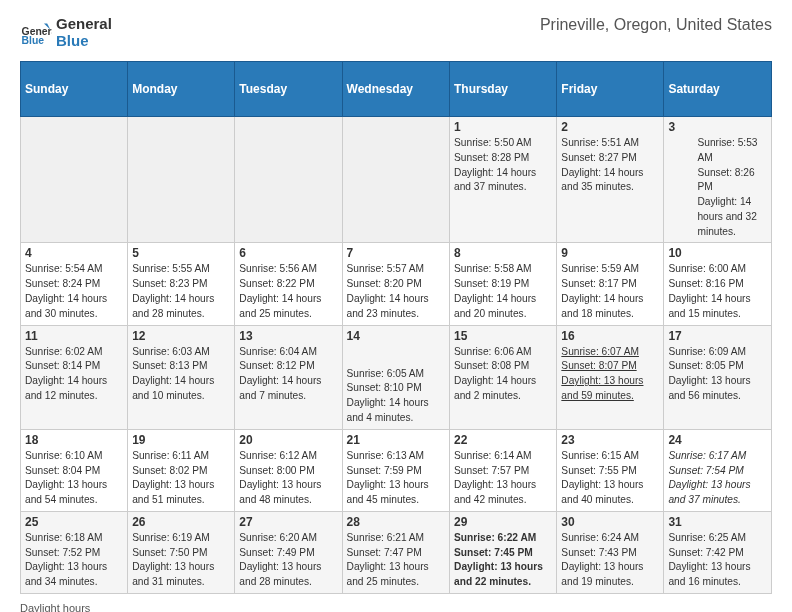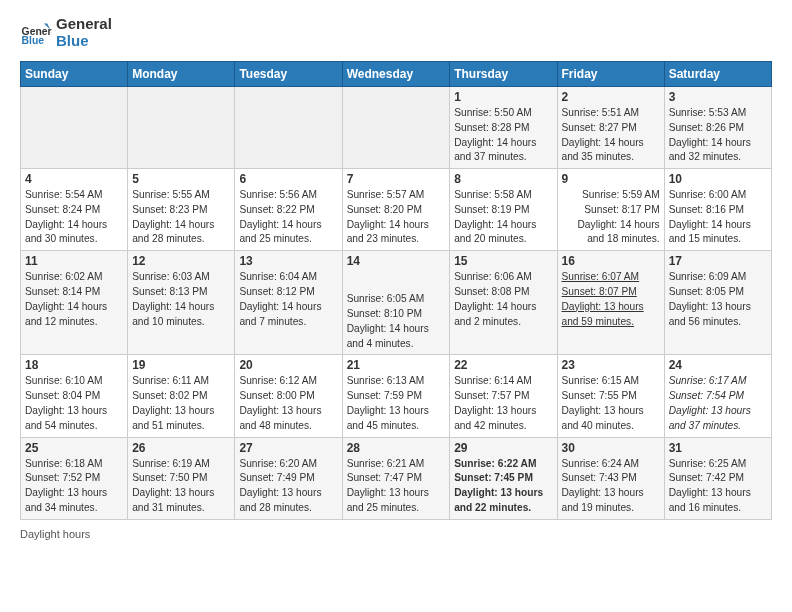--- a/index.html
+++ b/index.html
@@ -50,21 +50,21 @@
       color: #555;
     }
     .calendar {
       width: 100%;
       border-collapse: collapse;
       font-size: 10.5px;
     }
     .calendar thead tr th {
       background: #2a7ab8;
       color: #fff;
-      padding: 5px 4px;
+      padding: 20px 4px;
       text-align: left;
       font-size: 12px;
       font-weight: bold;
       border: 1px solid #1a5a90;
     }
     .calendar tbody tr td {
       border: 1px solid #ccc;
       vertical-align: top;
       padding: 3px 4px;
       width: 108px;
@@ -107,20 +107,21 @@
       <text x="2" y="22" font-size="13" font-weight="bold" fill="#333">General</text>
       <text x="2" y="34" font-size="13" font-weight="bold" fill="#2a7ab8">Blue</text>
       <polygon points="30,8 38,16 34,8" fill="#2a7ab8"></polygon>
     </svg>
     <div class="logo-text">
       <span>General</span>
       <span>Blue</span>
     </div>
   </div>
   <div class="title-area">
+    <h2>Prineville, Oregon, United States</h2>
   </div>
 </div>
 
 <table class="calendar">
   <thead>
     <tr>
     <th>Sunday</th>
         <th>Monday</th>
         <th>Tuesday</th>
         <th>Wednesday</th>
@@ -142,21 +143,21 @@
 Daylight: 14 hours and 37 minutes.</div>
         </td>
         <td>
           <span class="day-num">2</span>
           <div class="day-info" style="white-space: pre-line;">Sunrise: 5:51 AM
 Sunset: 8:27 PM
 Daylight: 14 hours and 35 minutes.</div>
         </td>
         <td>
           <span class="day-num">3</span>
-          <div class="day-info" style="white-space: pre-line;">Sunrise: 5:53 AM
+          <div class="day-info" style="white-space: pre-line; margin-left: 29px;">Sunrise: 5:53 AM
 Sunset: 8:26 PM
 Daylight: 14 hours and 32 minutes.</div>
         </td>
       </tr>
       <tr>
         <td>
           <span class="day-num">4</span>
           <div class="day-info" style="white-space: pre-line;">Sunrise: 5:54 AM
 Sunset: 8:24 PM
 Daylight: 14 hours and 30 minutes.</div>
@@ -180,21 +181,21 @@
 Daylight: 14 hours and 23 minutes.</div>
         </td>
         <td>
           <span class="day-num">8</span>
           <div class="day-info" style="white-space: pre-line;">Sunrise: 5:58 AM
 Sunset: 8:19 PM
 Daylight: 14 hours and 20 minutes.</div>
         </td>
         <td>
           <span class="day-num">9</span>
-          <div class="day-info" style="white-space: pre-line; text-align: right;">Sunrise: 5:59 AM
+          <div class="day-info" style="white-space: pre-line;">Sunrise: 5:59 AM
 Sunset: 8:17 PM
 Daylight: 14 hours and 18 minutes.</div>
         </td>
         <td>
           <span class="day-num">10</span>
           <div class="day-info" style="white-space: pre-line;">Sunrise: 6:00 AM
 Sunset: 8:16 PM
 Daylight: 14 hours and 15 minutes.</div>
         </td>
       </tr>

